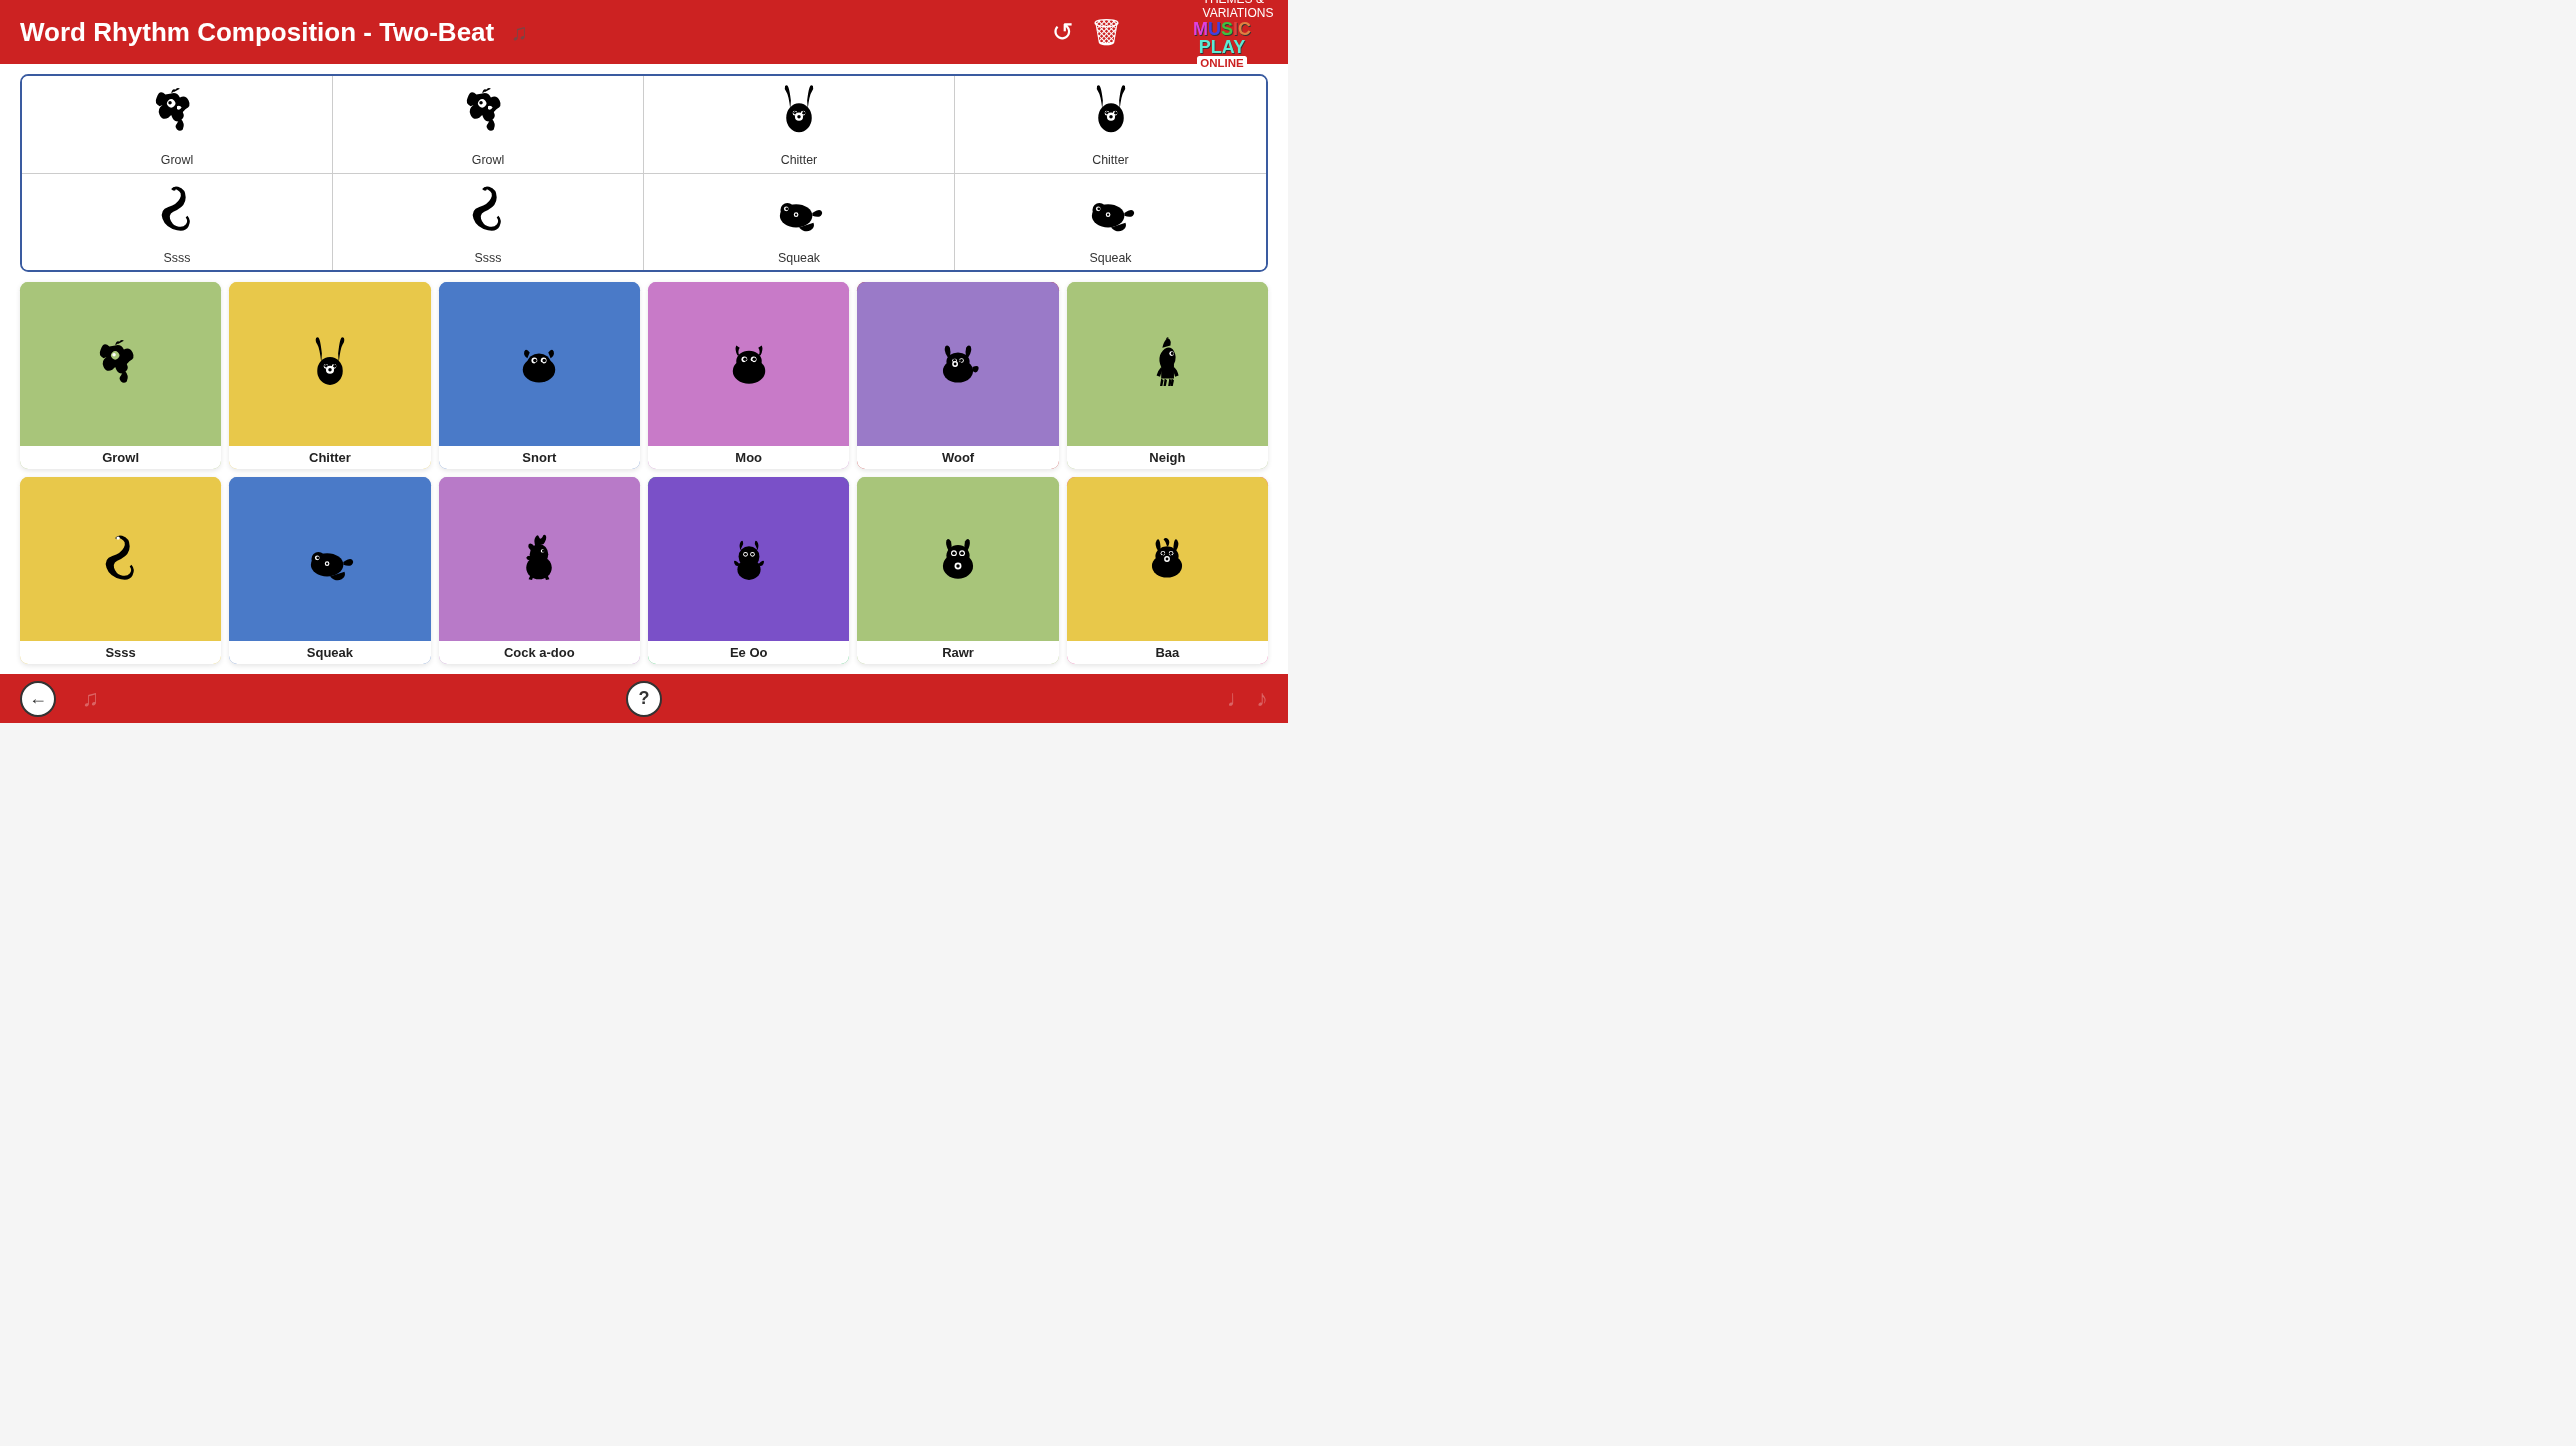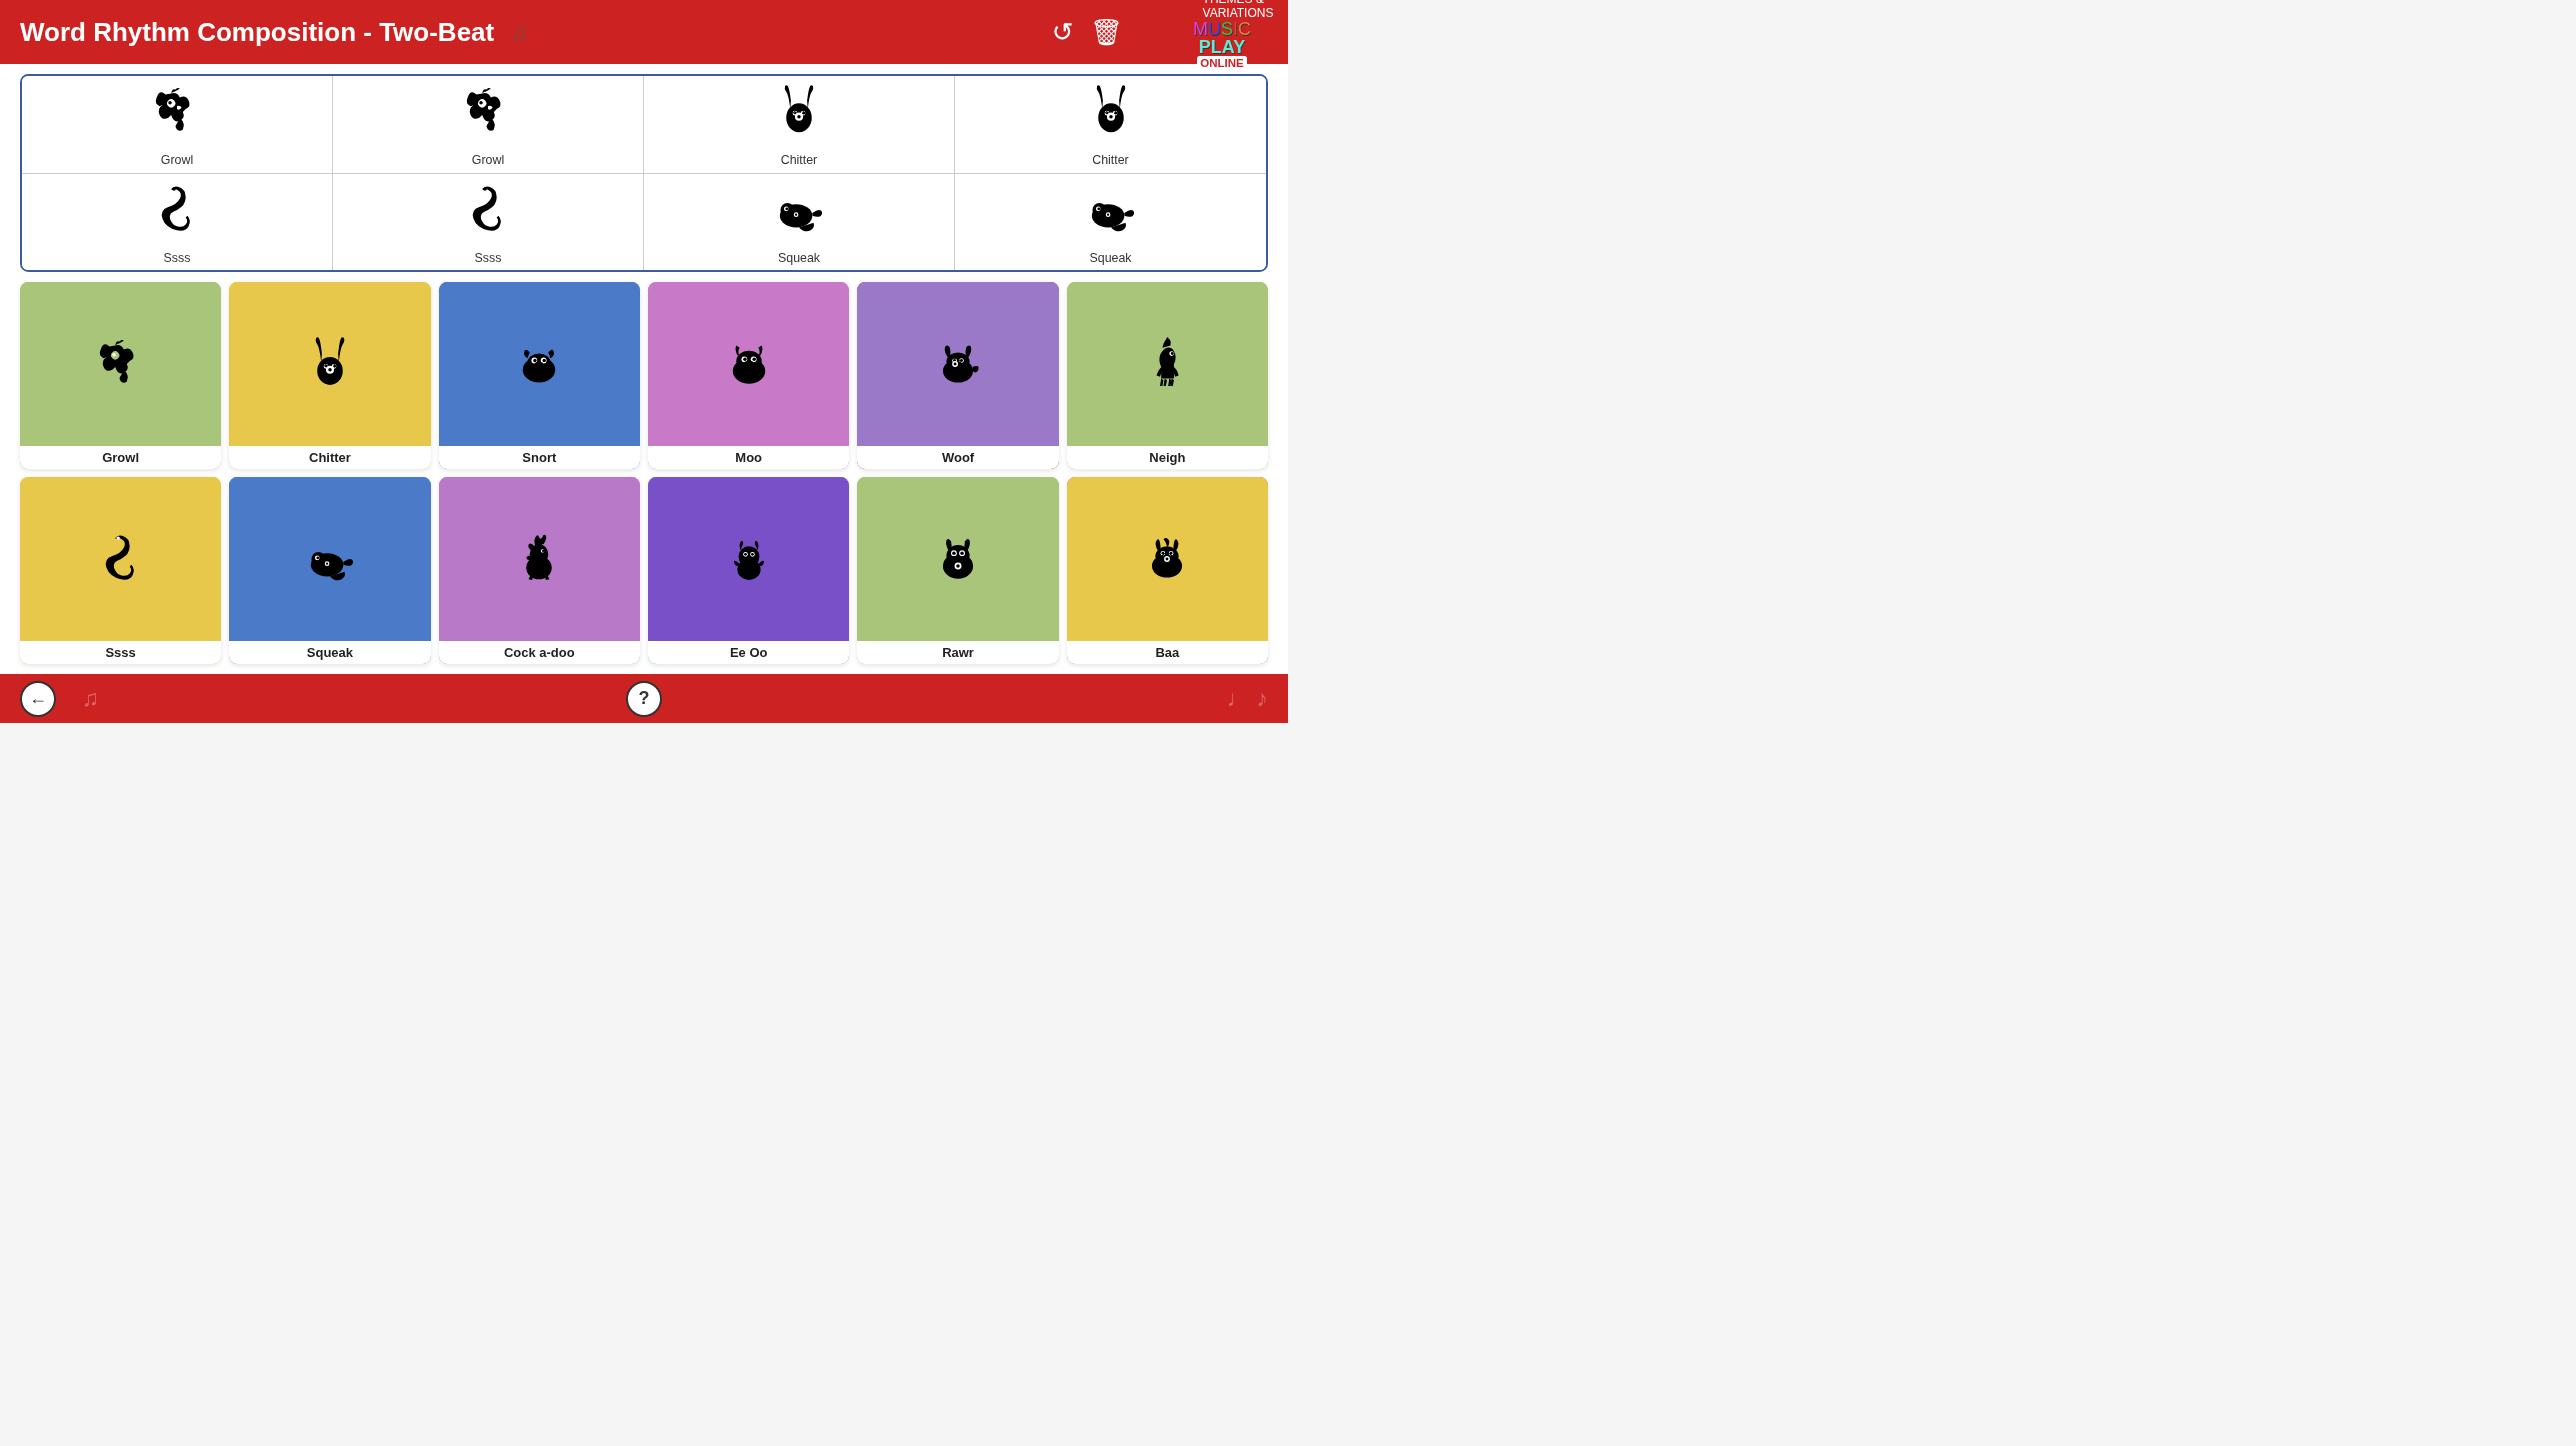--- a/index.html
+++ b/index.html
@@ -52,21 +52,21 @@
       top: 6.6px;
       width: 99px;
       height: 49px;
       display: flex;
       flex-direction: column;
       align-items: center;
       justify-content: center;
     }
     .logo-text-music {
       font-size: 18px;
-      font-weight: normal;
+      font-weight: bold;
       color: #e8c44a;
       text-shadow: 0.8px 0.8px 0 #333;
       line-height: 1;
     }
     .logo-text-play {
       font-size: 18px;
       font-weight: bold;
       color: #5eead4;
       text-shadow: 0.8px 0.8px 0 #333;
       line-height: 1;

